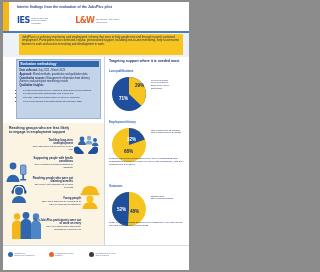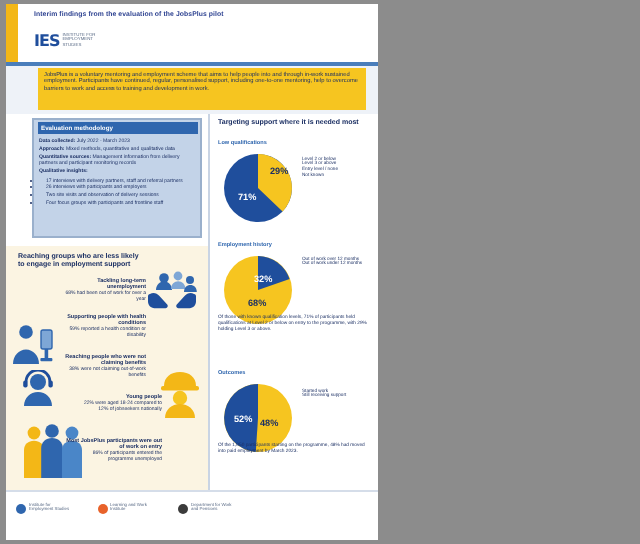--- a/index.html
+++ b/index.html
@@ -150,20 +150,24 @@
 
 <div class="page">
 
   <div class="header">
     <div class="gold-bar"></div>
     <div class="title">Interim findings from the evaluation of the JobsPlus pilot</div>
     <div class="logos">
       <div class="logo-ies">
         <span class="ies-mark">IES</span>
         <span class="ies-sub">INSTITUTE FOR EMPLOYMENT STUDIES</span>
+      </div>
+      <div class="logo-lw">
+        <span class="lw-mark">L&amp;W</span>
+        <span class="lw-sub">LEARNING AND WORK INSTITUTE</span>
       </div>
     </div>
   </div>
   <div class="hr-blue"></div>
 
   <div class="intro-wrap">
     <div class="intro-box">
       <p>JobsPlus is a voluntary mentoring and employment scheme that aims to help people into and through in-work sustained employment. Participants have continued, regular, personalised support, including one-to-one mentoring, help to overcome barriers to work and access to training and development in work.</p>
     </div>
   </div>

